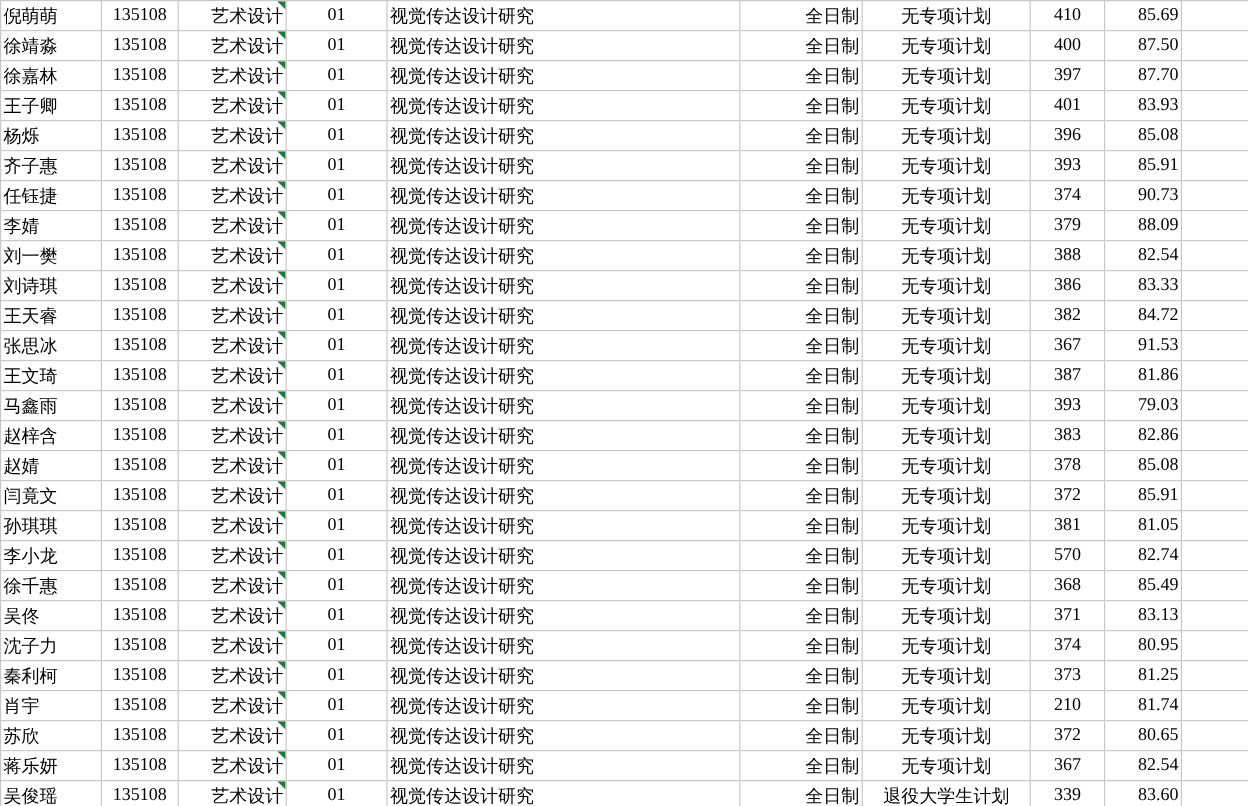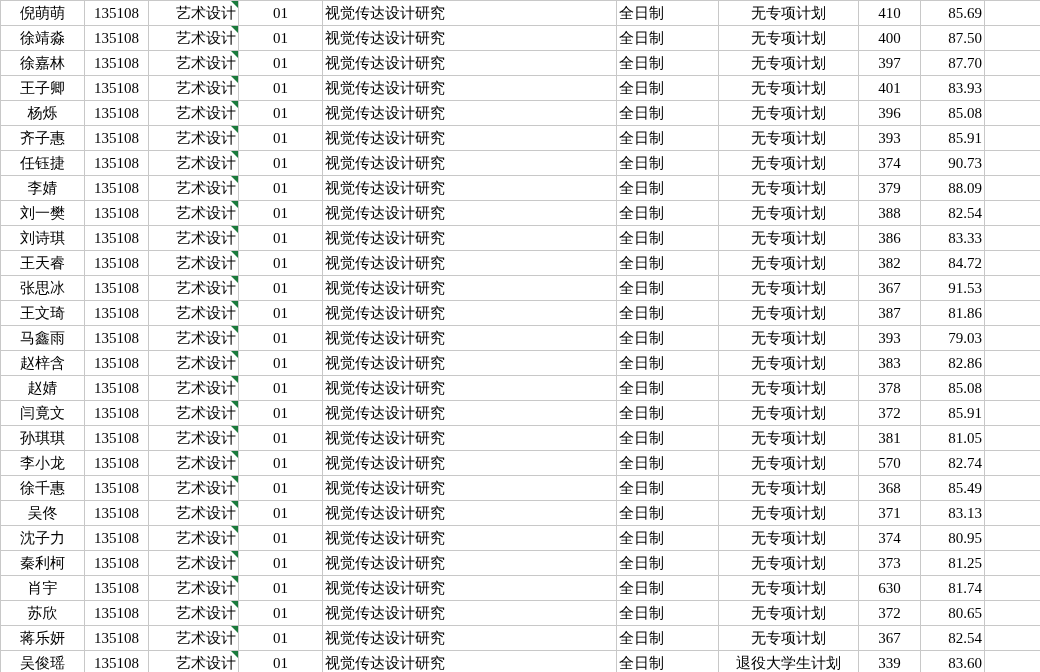--- a/index.html
+++ b/index.html
@@ -34,26 +34,26 @@
   col.c-code   { width: 64px; }
   col.c-major  { width: 90px; }
   col.c-dir    { width: 84px; }
   col.c-res    { width: 294px; }
   col.c-mode   { width: 102px; }
   col.c-plan   { width: 140px; }
   col.c-total  { width: 62px; }
   col.c-s1     { width: 64px; }
   col.c-s2     { width: 152px; }
 
-  .cell-name   { text-align: center;  padding-left: 4px; }
+  .cell-name   { text-align: left;  padding-left: 4px; }
   .cell-code   { text-align: center; }
   .cell-major  { text-align: right; }
   .cell-dir    { text-align: center; }
   .cell-res    { }
-  .cell-mode   { text-align: left; margin-left: 24px; }
+  .cell-mode   { text-align: right; margin-left: 24px; }
   .cell-plan   { text-align: center; }
   .cell-total  { text-align: center; }
   .cell-s1     { text-align: right; }
   .cell-s2     { text-align: center; }
 
   
   .cell-major .marker {
     position: absolute;
     top: 0;
     right: 0;
@@ -357,21 +357,21 @@
         <td class="cell-s2">76.60</td>
       </tr>
       <tr>
         <td class="cell-name">肖宇</td>
         <td class="cell-code">135108</td>
         <td class="cell-major"><span class="marker"></span><span>艺术设计</span></td>
         <td class="cell-dir">01</td>
         <td class="cell-res">视觉传达设计研究</td>
         <td class="cell-mode">全日制</td>
         <td class="cell-plan">无专项计划</td>
-        <td class="cell-total">630</td>
+        <td class="cell-total">210</td>
         <td class="cell-s1">81.74</td>
         <td class="cell-s2">76.32</td>
       </tr>
       <tr>
         <td class="cell-name">苏欣</td>
         <td class="cell-code">135108</td>
         <td class="cell-major"><span class="marker"></span><span>艺术设计</span></td>
         <td class="cell-dir">01</td>
         <td class="cell-res">视觉传达设计研究</td>
         <td class="cell-mode">全日制</td>

